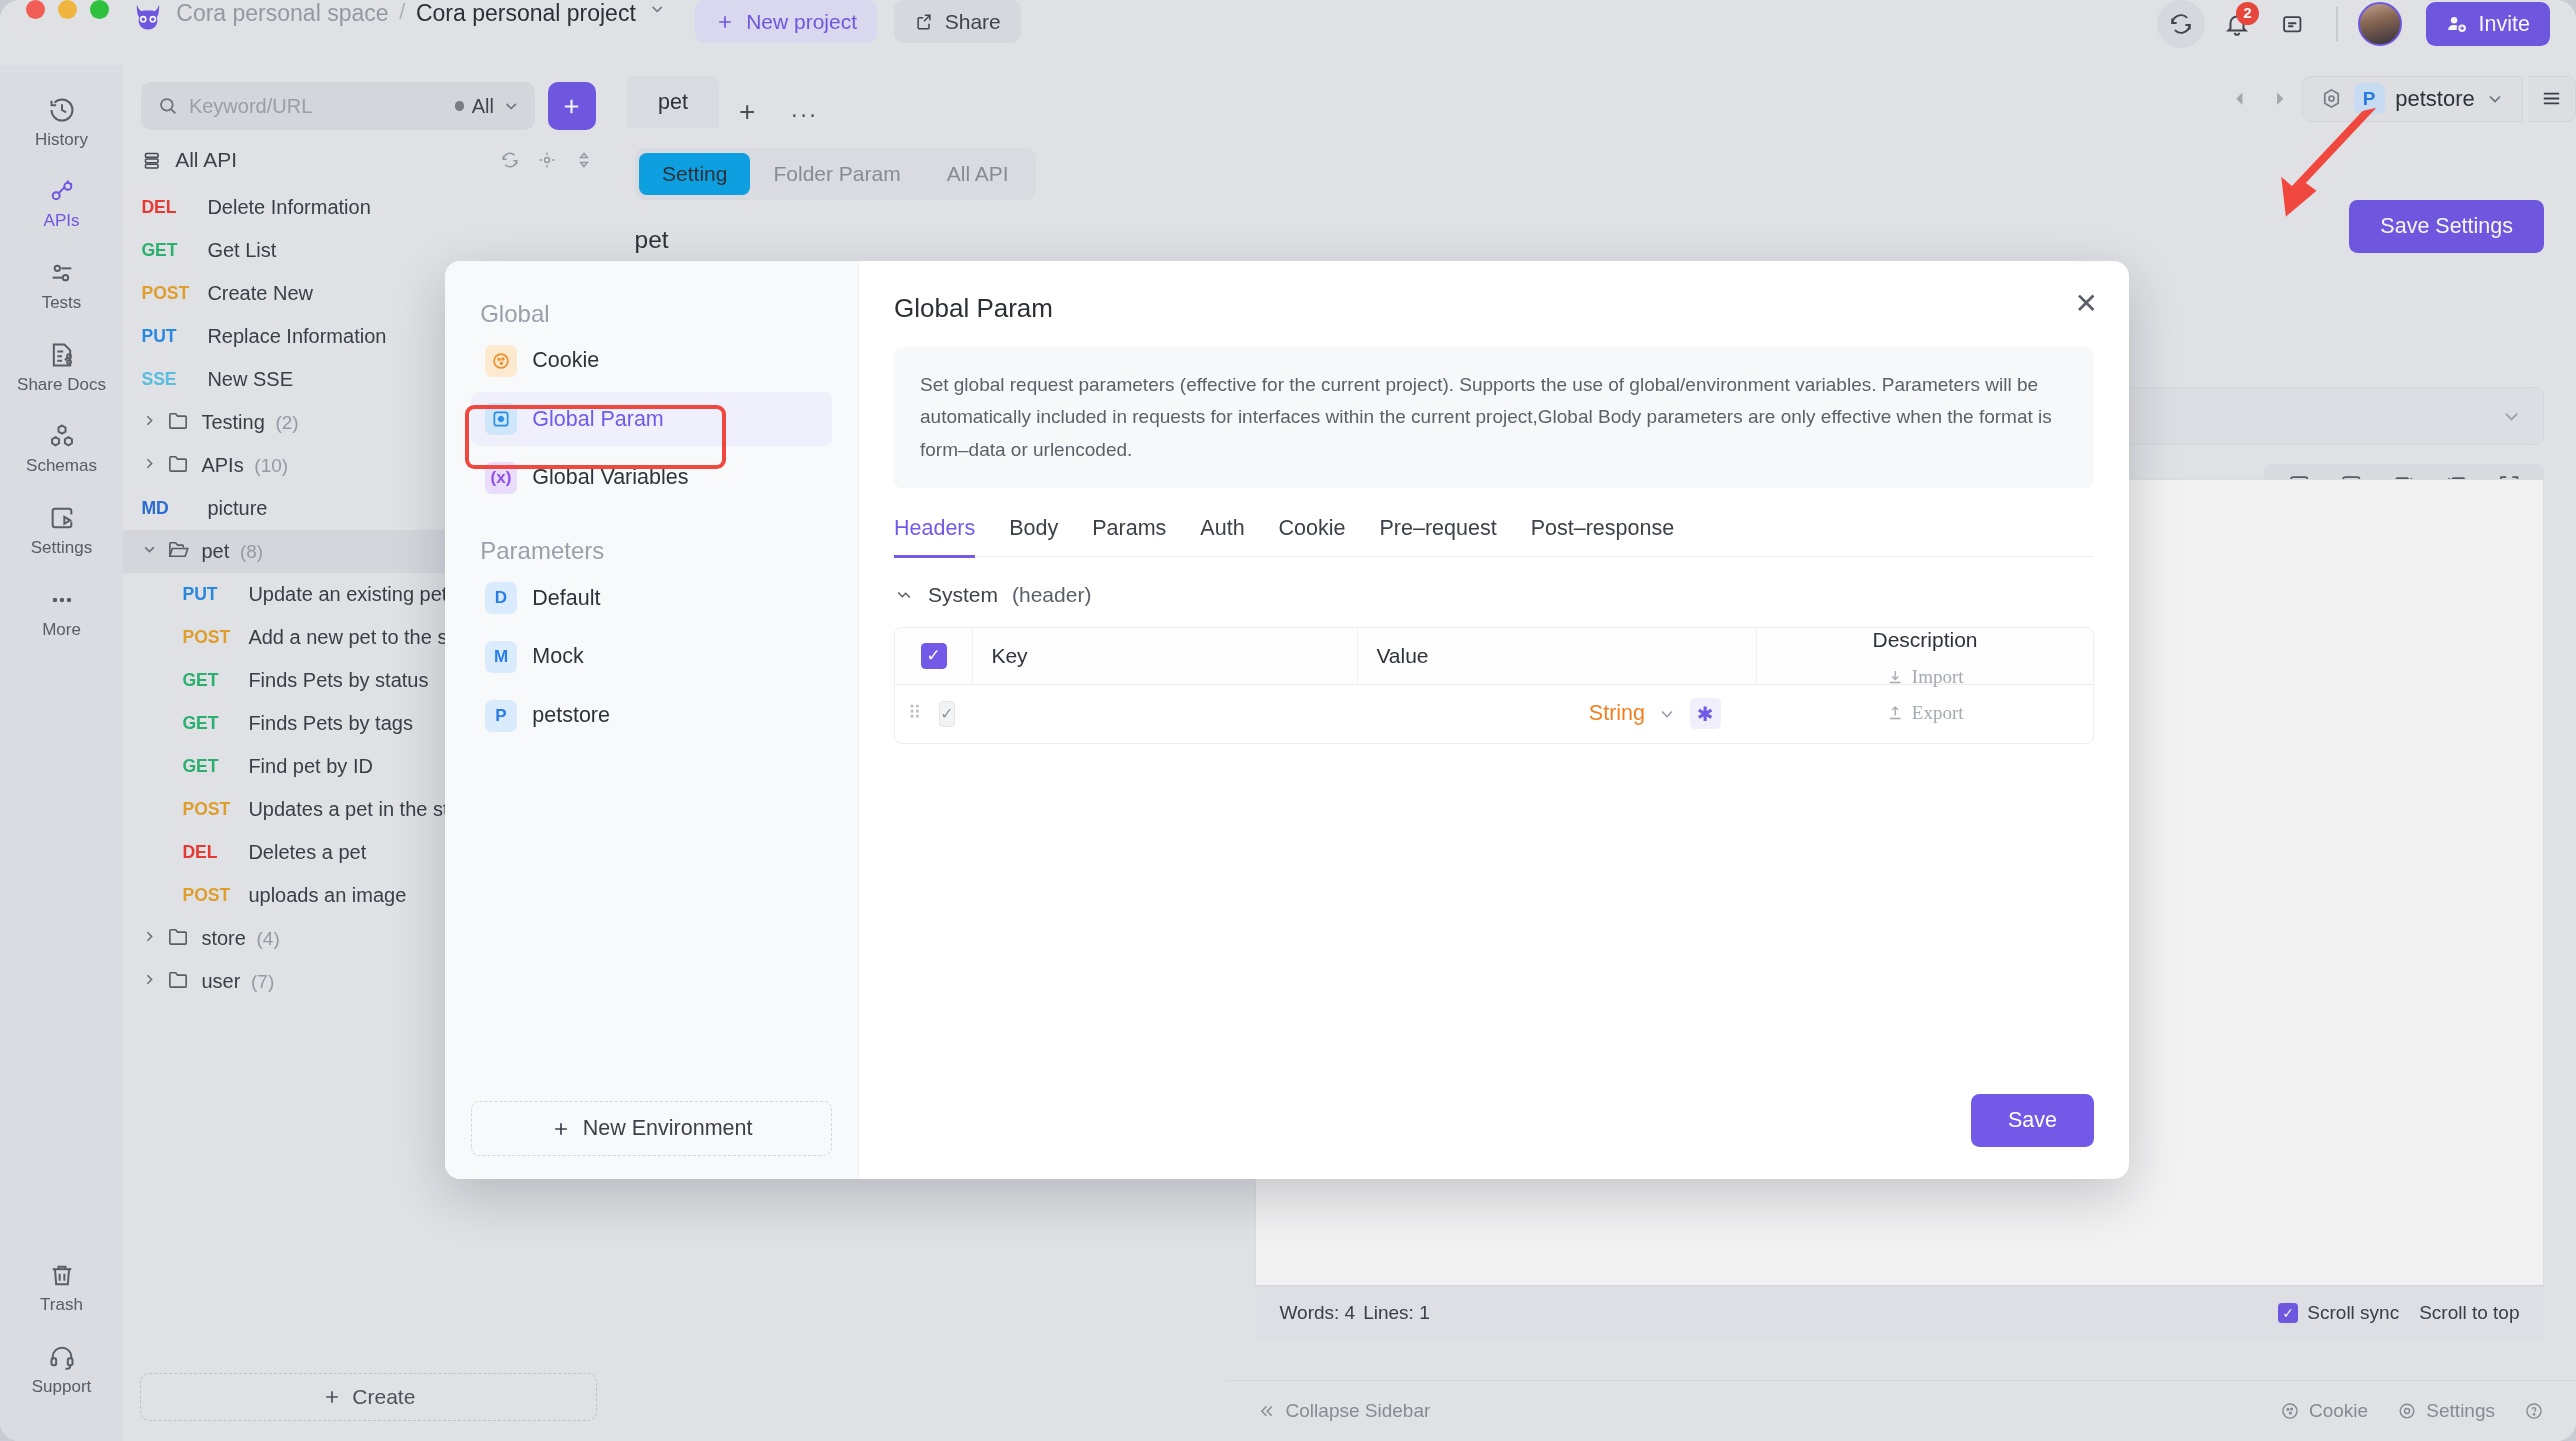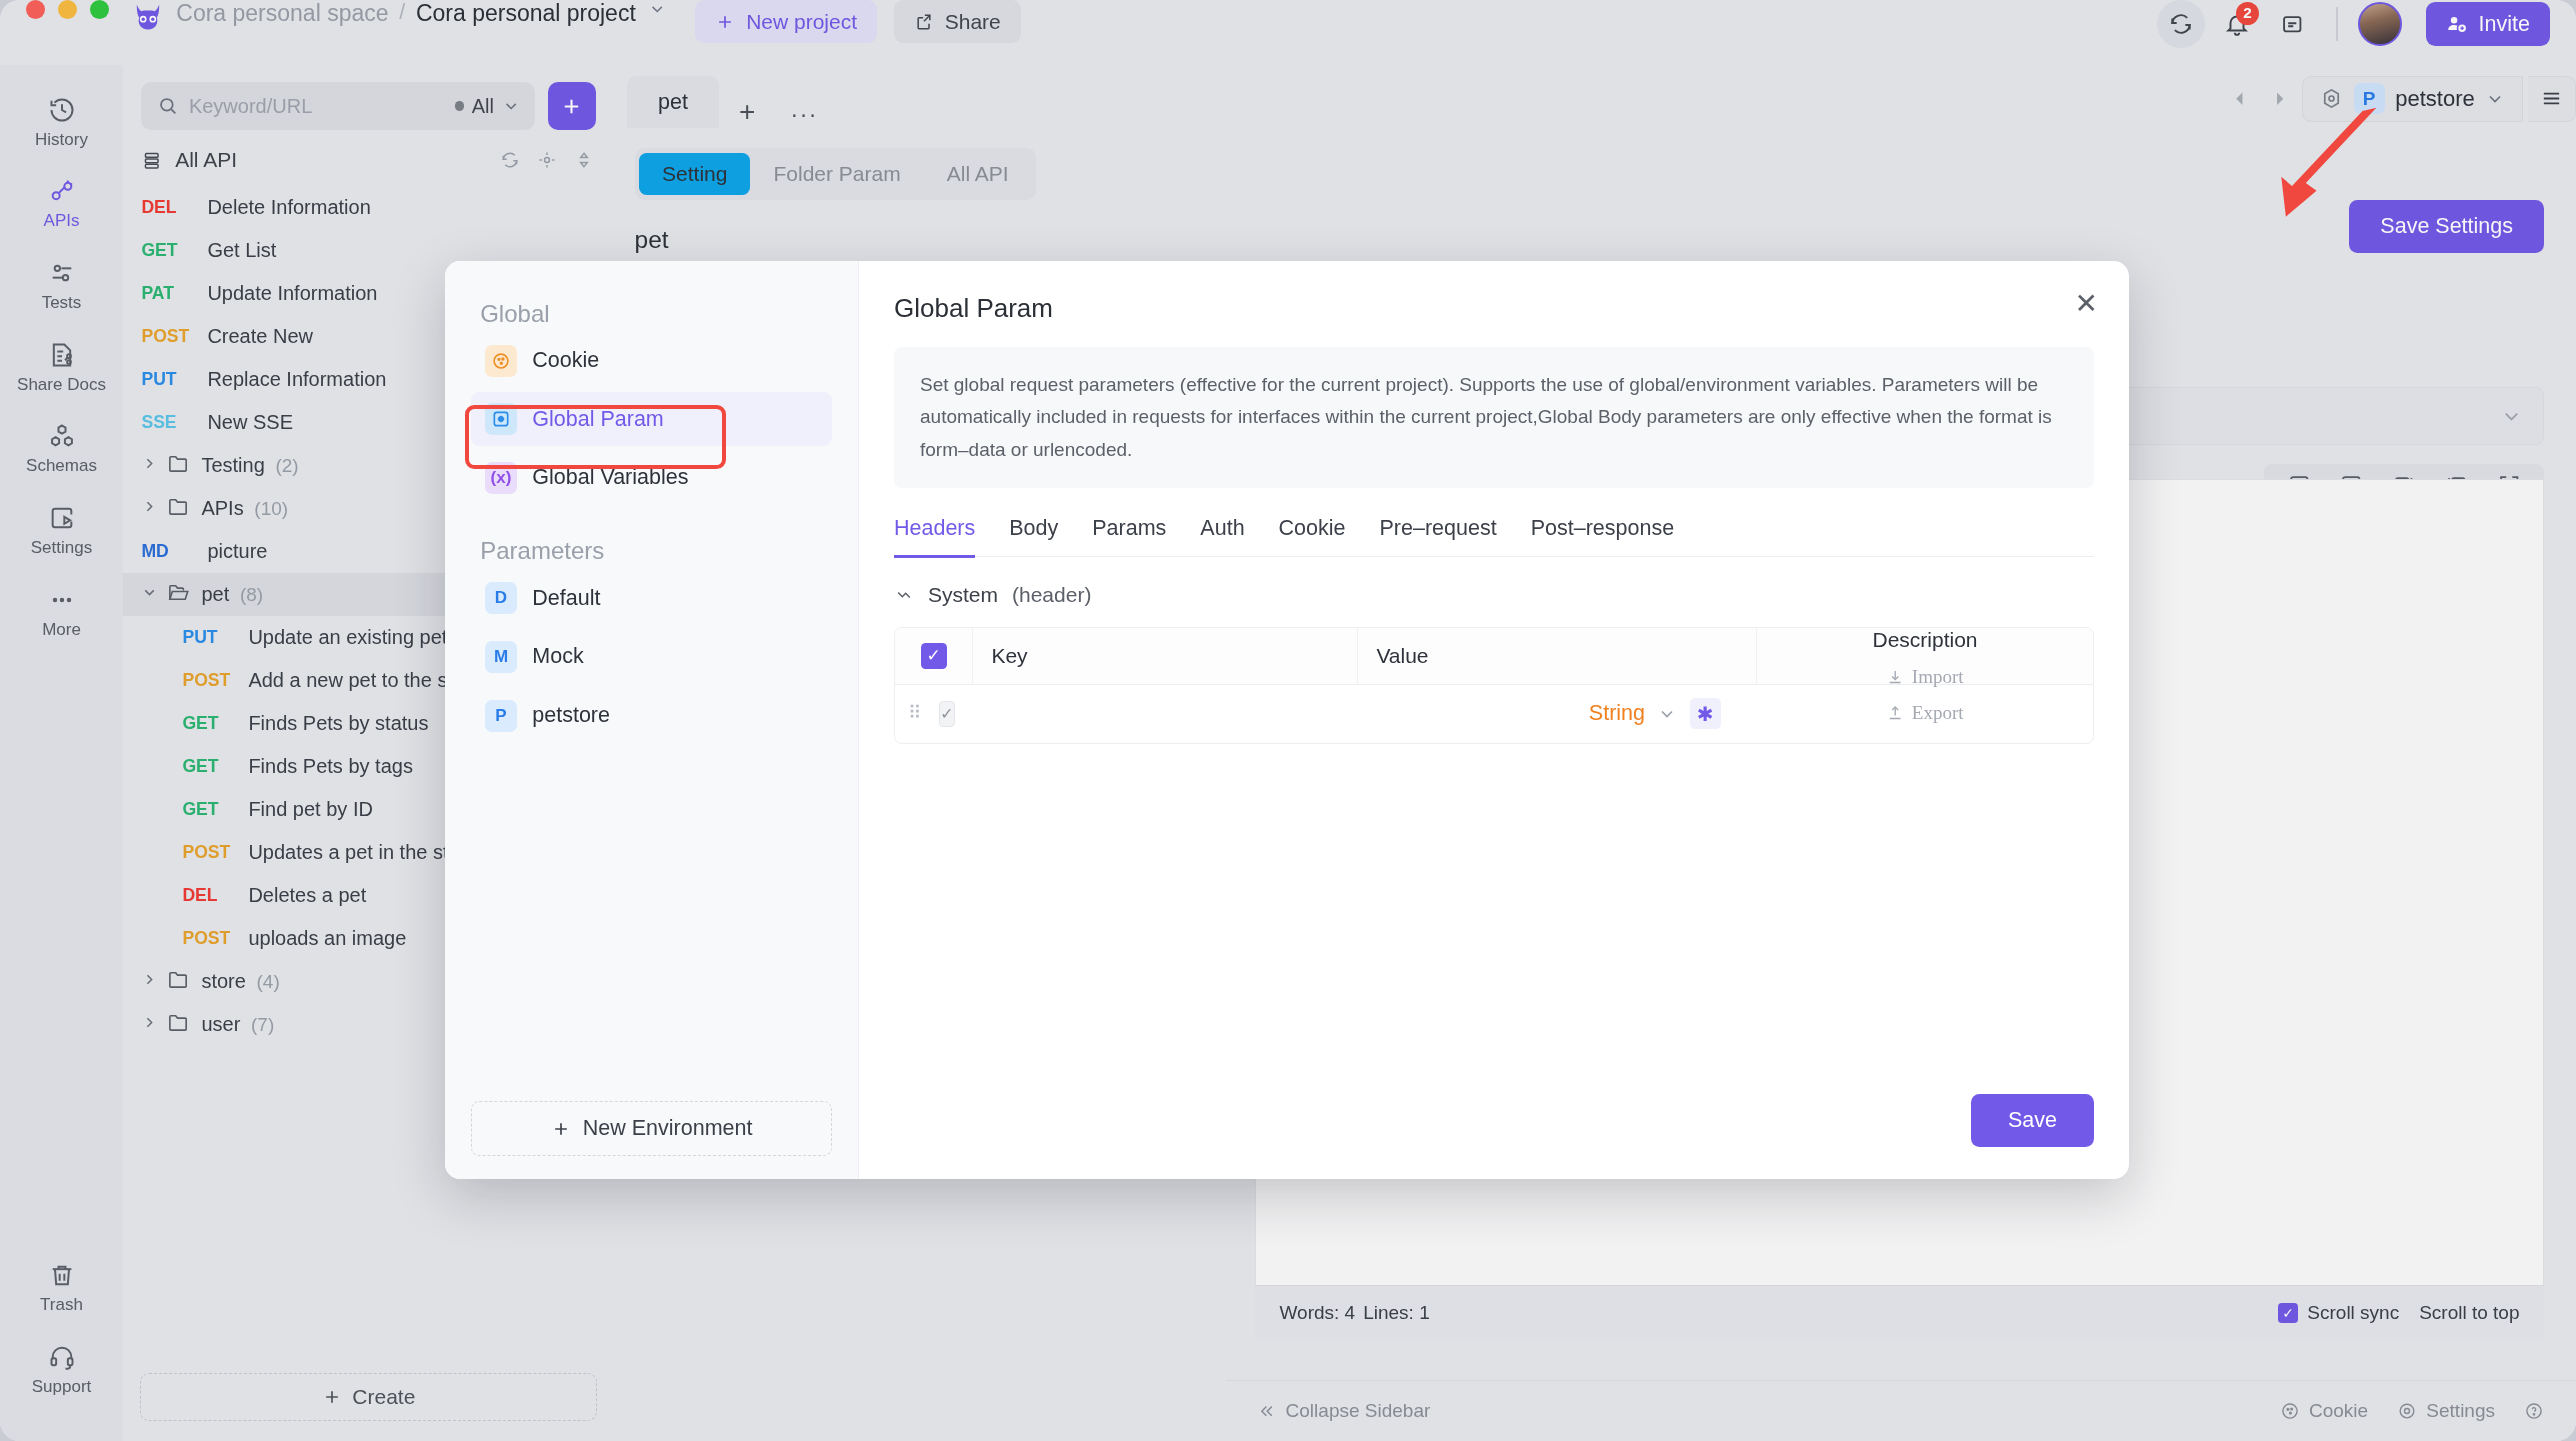--- a/index.html
+++ b/index.html
@@ -483,24 +483,20 @@
     </div>
 
     <div class="tree" id="tree">
         <div class="tnode">
           <span class="meth DEL">DEL</span>
           <span>Delete Information</span>
         </div>
         <div class="tnode">
           <span class="meth GET">GET</span>
           <span>Get List</span>
-        </div>
-        <div class="tnode">
-          <span class="meth PAT">PAT</span>
-          <span>Update Information</span>
         </div>
         <div class="tnode">
           <span class="meth POST">POST</span>
           <span>Create New</span>
         </div>
         <div class="tnode">
           <span class="meth PUT">PUT</span>
           <span>Replace Information</span>
         </div>
         <div class="tnode">

